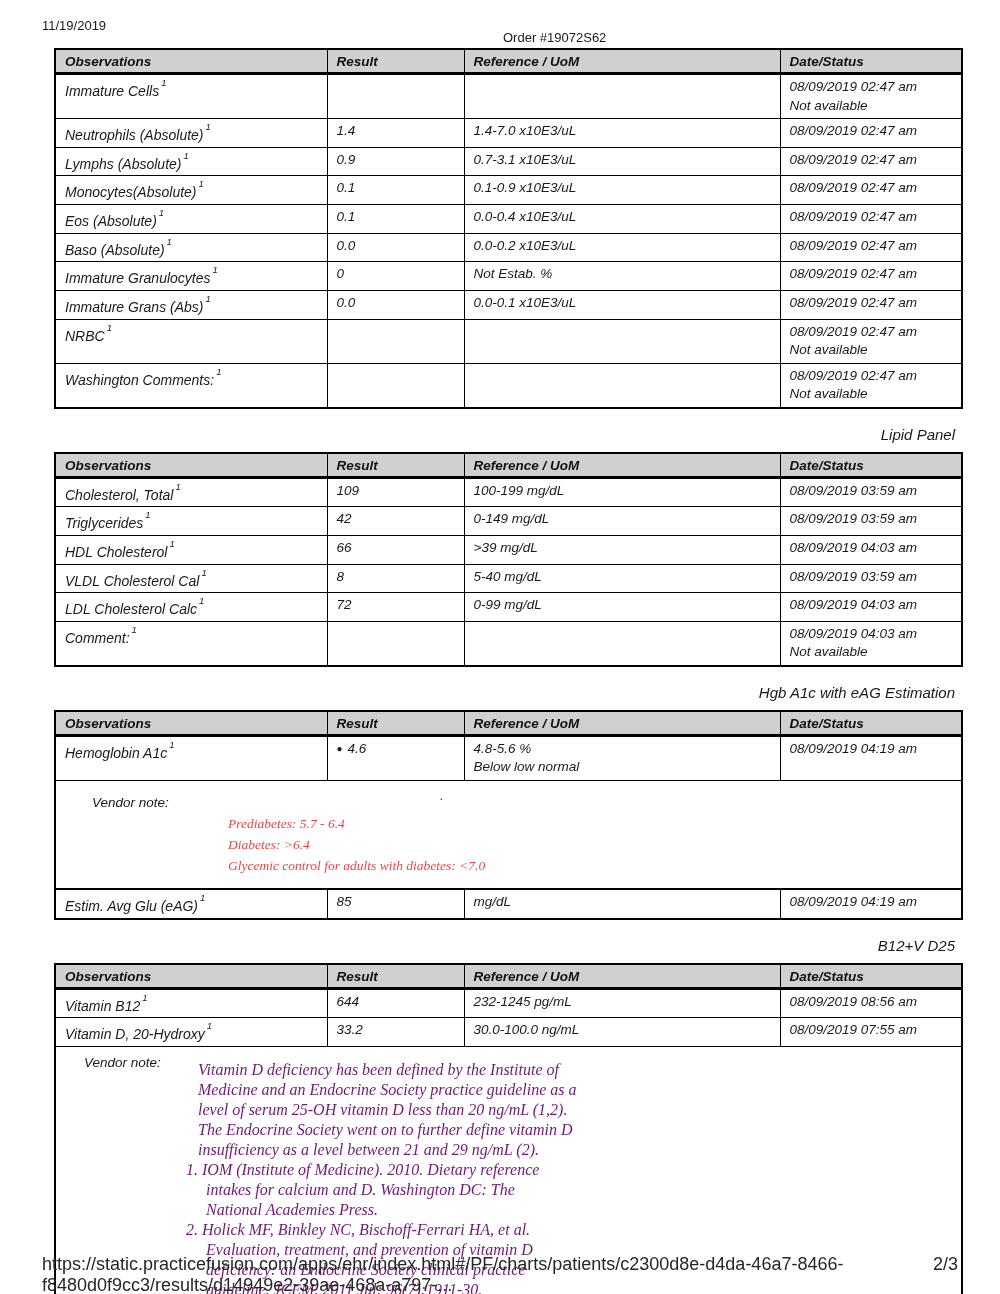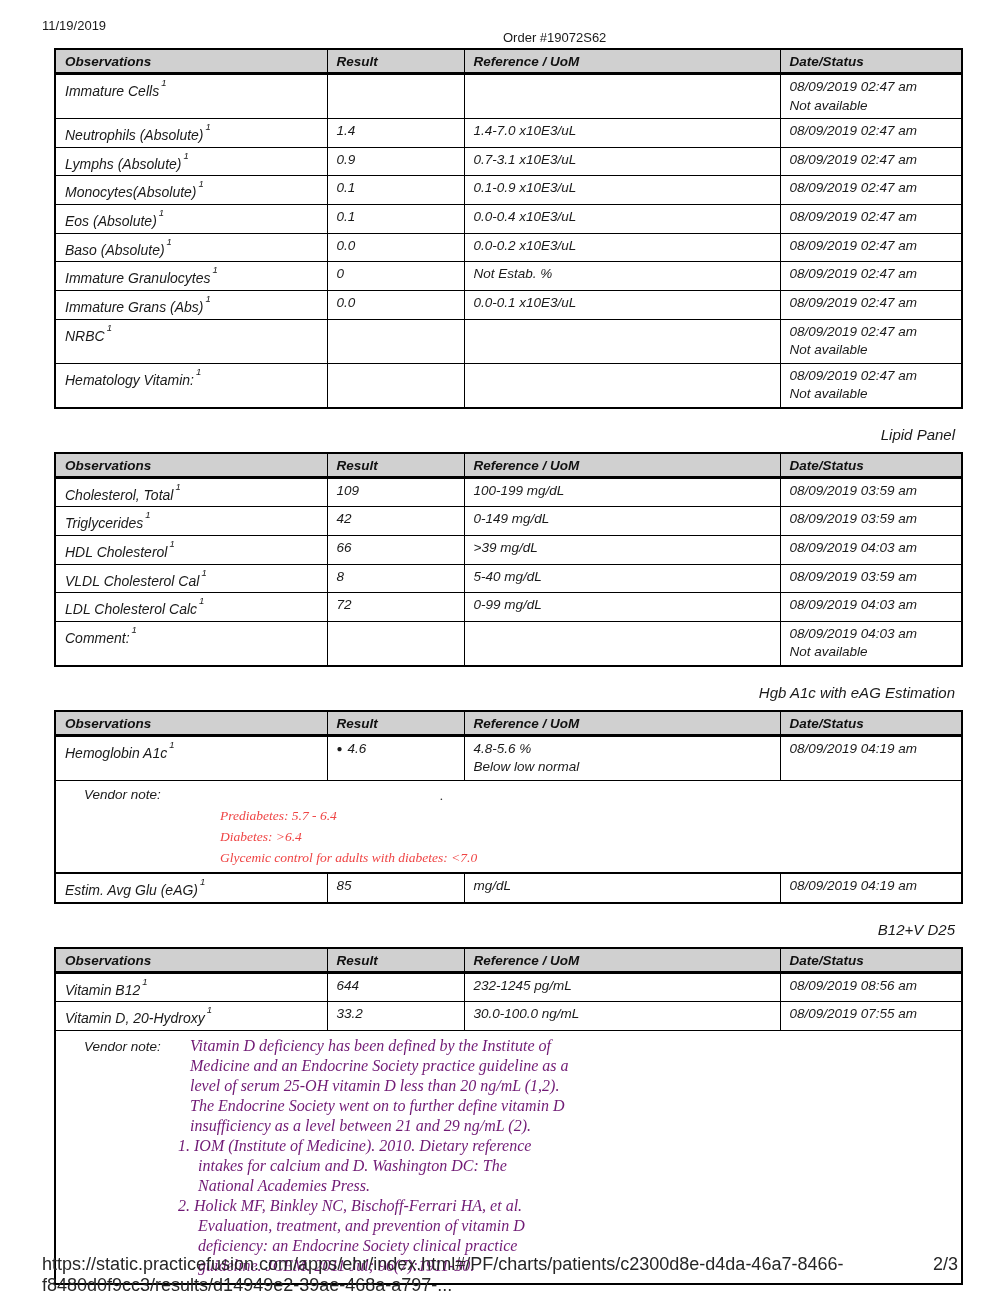--- a/index.html
+++ b/index.html
@@ -20,21 +20,21 @@
   th, td { border:1px solid #000; vertical-align:top; text-align:left; }
   thead th {
     background:#d0d0d0; font-size:13.5px; font-weight:bold; color:#111;
     padding:3px 9px 2px 9px; border-bottom:3px solid #000; line-height:17px;
   }
   td { padding:3px 9px 3px 9px; font-size:13.5px; line-height:17px; }
   td.obs-cell { font-size:14px; }
   td.date-cell div, td.ref-cell div { line-height:18.5px; }
   sup.obs-sup { font-size:9.5px; position:relative; top:-4px; margin-left:2px; }
   .flag { font-size:10px; margin-right:5px; position:relative; top:-1px; }
-  .note-cell { padding:0; position:relative; }
+  .note-cell { padding:8px; position:relative; }
   .note-label { font-size:13.5px; color:#1a1a1a; }
   .note-a1c .note-label { display:block; padding:4px 0 0 28px; line-height:20px; }
   .note-a1c .note-lines {
     margin:0 0 4px 164px; font-family:"Liberation Serif", serif;
     font-size:13.5px; line-height:21px; color:#ef4444; white-space:pre;
   }
   .note-a1c .note-dot { position:absolute; left:384px; top:6px; font-family:"Liberation Serif", serif; color:#333; }
   .note-b12 .note-label { position:absolute; left:28px; top:7px; }
   .note-b12 .note-lines {
     margin:5px 0 7px 122px; font-family:"Liberation Serif", serif;
@@ -158,21 +158,21 @@
             <tr class="obs-row">
               <td class="obs-cell"><span>NRBC</span><sup class="obs-sup">1</sup></td>
               <td class="res-cell"></td>
               <td class="ref-cell"></td>
               <td class="date-cell">
                 <div>08/09/2019 02:47 am</div>
                 <div>Not available</div>
               </td>
             </tr>
             <tr class="obs-row">
-              <td class="obs-cell"><span>Hematology Vitamin:</span><sup class="obs-sup">1</sup></td>
+              <td class="obs-cell"><span>Washington Comments:</span><sup class="obs-sup">1</sup></td>
               <td class="res-cell"></td>
               <td class="ref-cell"></td>
               <td class="date-cell">
                 <div>08/09/2019 02:47 am</div>
                 <div>Not available</div>
               </td>
             </tr>
           </tbody>
       </table>
 

